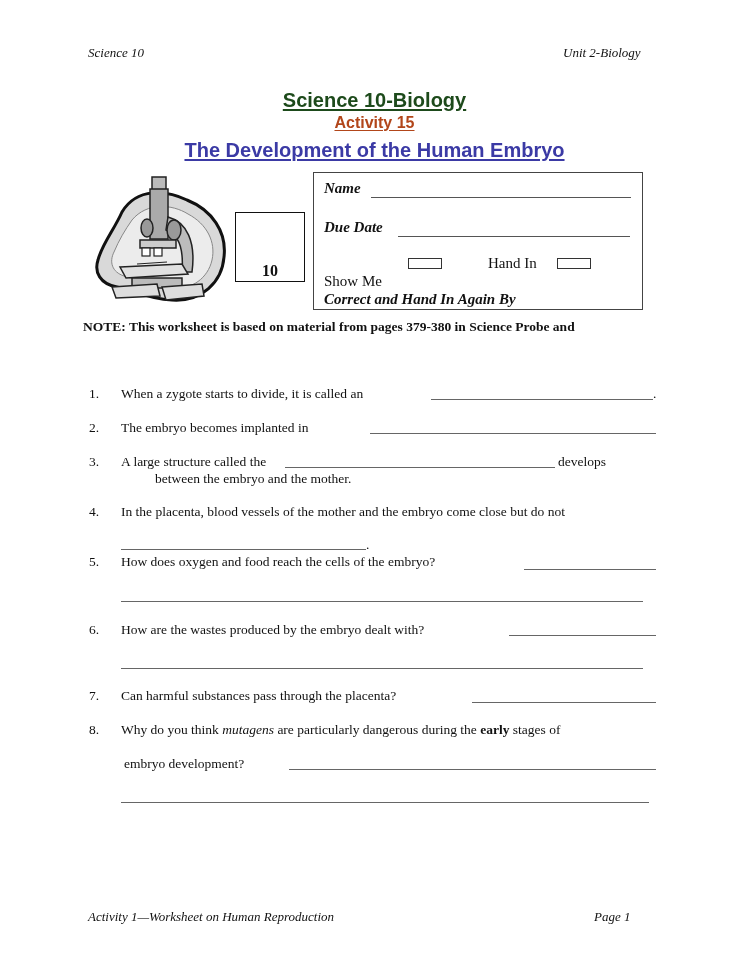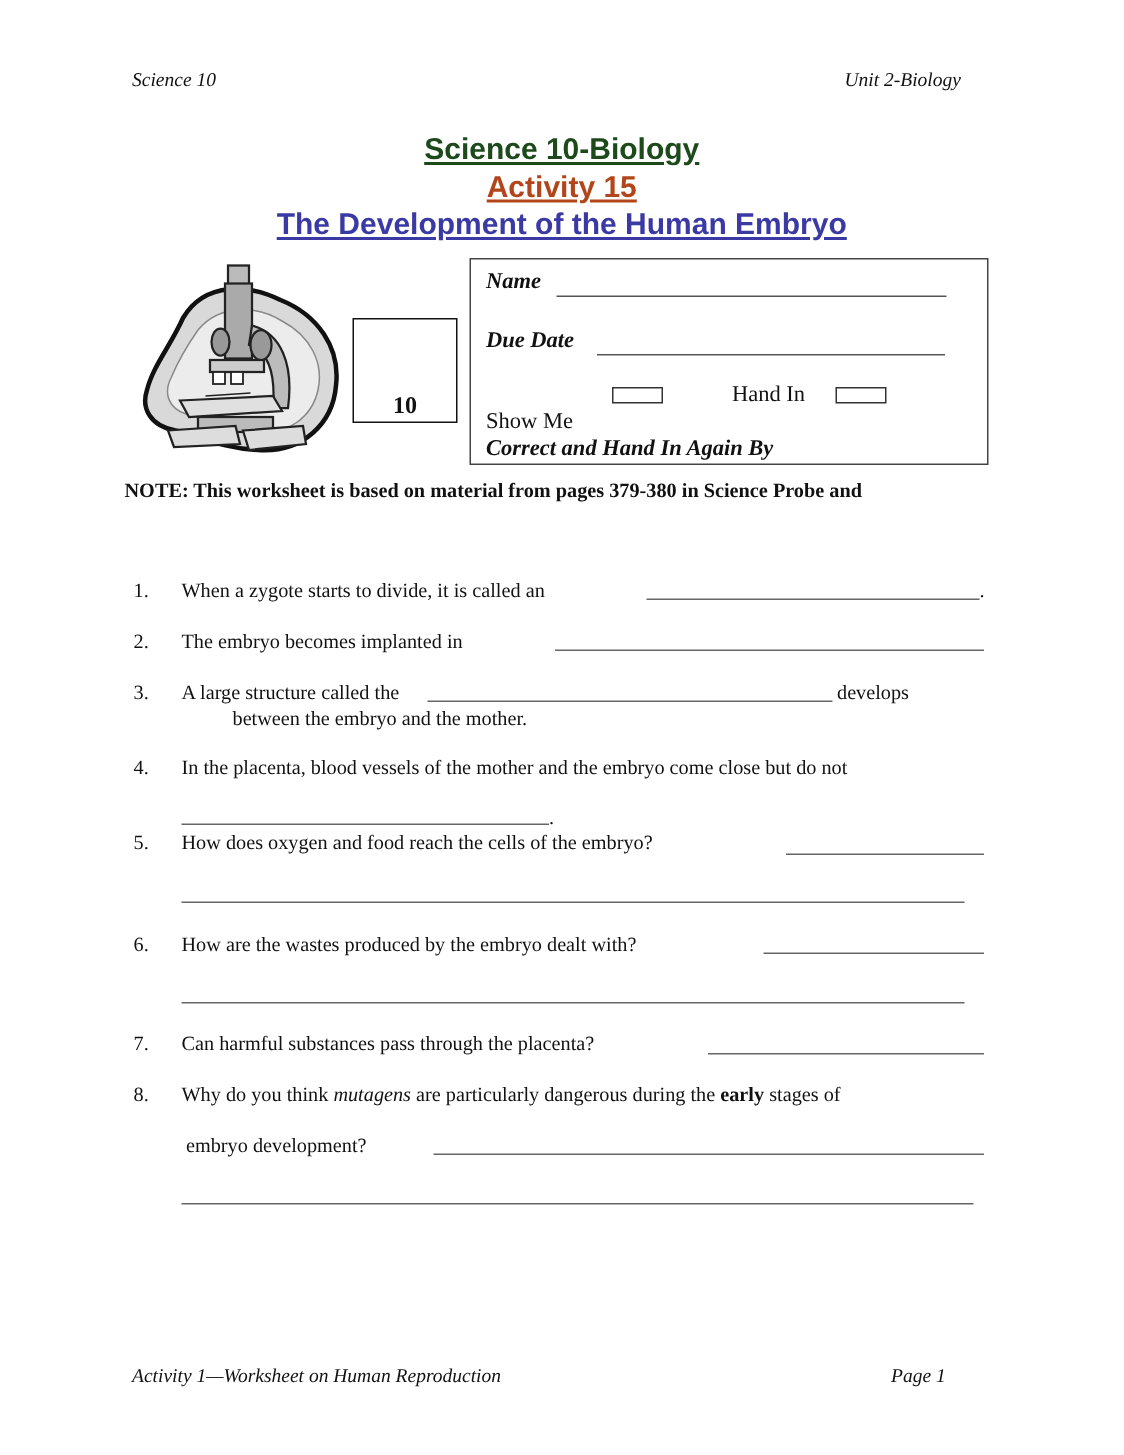--- a/index.html
+++ b/index.html
@@ -3,27 +3,27 @@
 <meta charset="utf-8">
 <style>
   html, body { margin:0; padding:0; background:#ffffff; }
   body { width:749px; height:970px; position:relative; overflow:hidden;
          font-family:"Liberation Serif", serif; color:#111; }
   .abs { position:absolute; }
   .hdr { font-style:italic; font-size:13px; }
   .title { left:0; width:749px; text-align:center; font-family:"Liberation Sans", sans-serif;
            font-weight:bold; text-decoration:underline; text-underline-offset:2px; }
   .t1 { top:89px; font-size:20px; color:#1d4a1b; }
-  .t2 { top:114px; font-size:20px; color:#b2461a; }
+  .t2 { top:114px; font-size:16px; color:#b2461a; }
   .t3 { top:139px; font-size:20px; color:#3b3aa5; }
   .score-box { left:235px; top:212px; width:68px; height:68px; border:1.5px solid #111; }
   .score-val { position:absolute; bottom:1px; left:0; right:0; text-align:center;
                font-weight:bold; font-size:16px; }
   .info-box { left:313px; top:172px; width:328px; height:136px; border:1.5px solid #444;
-              overflow:hidden;padding-left:16px; }
+              overflow:hidden; }
   .info-lbl { position:absolute; font-size:15px; }
   .bi { font-weight:bold; font-style:italic; }
   .uline { position:absolute; border-bottom:1px solid #555; height:0; }
   .chk { position:absolute; width:32px; height:9px; border:1px solid #333; background:#fff; }
   .note { left:83px; top:318px; width:600px; font-weight:bold; font-size:13.5px; line-height:18px; }
   .q { font-size:13.5px; line-height:17px; }
   .qn { left:89px; }
   .blank { border-bottom:1px solid #666; height:0; }
   .footer { font-style:italic; font-size:13px; }
 </style>

